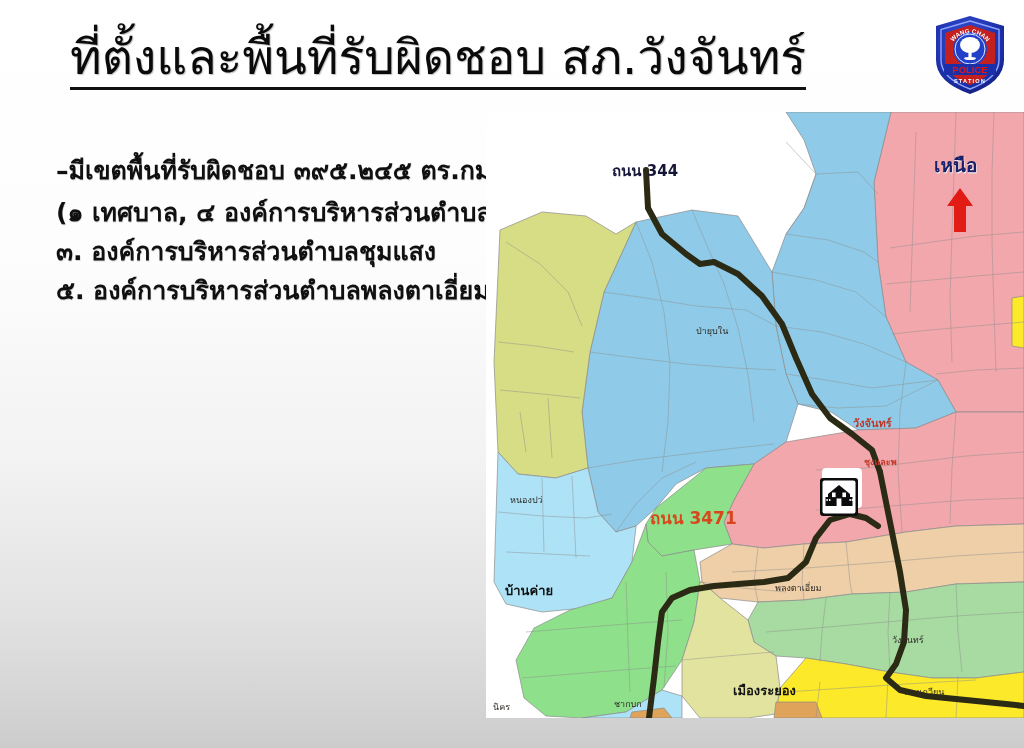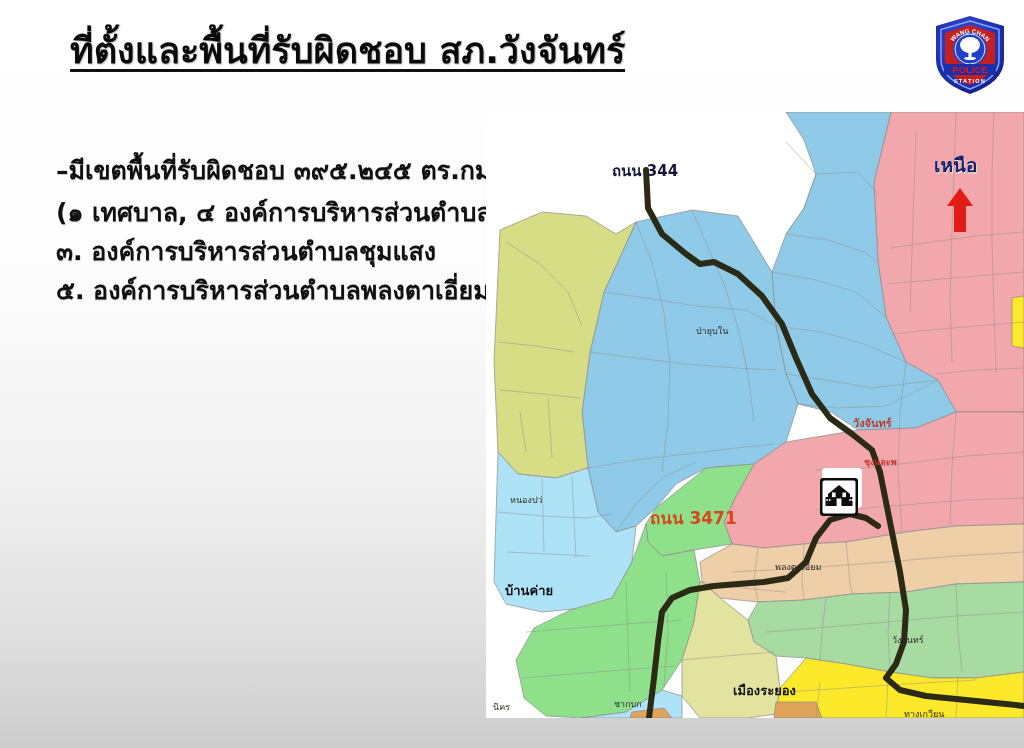--- a/index.html
+++ b/index.html
@@ -18,25 +18,26 @@
     height: 748px;
     background: linear-gradient(to bottom, #ffffff 0%, #fdfdfd 35%, #f2f2f2 62%, #e2e2e2 82%, #d3d3d3 95%, #cccccc 100%);
     overflow: hidden;
   }
 
   
   #title {
     position: absolute;
     left: 70px;
     top: 33px;
-    font-size: 36px;
-    font-weight: bold;
+    font-size: 48px;
+    font-weight: normal;
     color: #0a0a0a;
     letter-spacing: 0px;
     line-height: 1.0;
+    padding-bottom: 6px;
     border-bottom: 3px solid #111;
     white-space: nowrap;
     text-shadow: 1px 1px 1px rgba(120,120,120,0.45);
   }
 
   
   #badge {
     position: absolute;
     left: 930px;
     top: 14px;
@@ -273,26 +274,26 @@
     </svg>
 
     <div class="mlabel road344" style="left:126px; top:47px;">ถนน 344</div>
     <div class="mlabel roadred" style="left:164px; top:392px;">ถนน 3471</div>
 
     <div class="mlabel dark" style="left:210px; top:212px;">ป่ายุบใน</div>
     <div class="mlabel red" style="left:367px; top:302px; font-size:11px;">วังจันทร์</div>
     <div class="mlabel red" style="left:378px; top:343px;">ชุงและพ</div>
     <div class="mlabel dark" style="left:24px;  top:381px;">หนองปว่</div>
     <div class="mlabel big" style="left:19px;  top:468px;">บ้านค่าย</div>
-    <div class="mlabel dark" style="left:289px; top:448px;">พลงตาเอี่ยม</div>
+    <div class="mlabel dark" style="left:289px; top:469px;">พลงตาเอี่ยม</div>
     <div class="mlabel dark" style="left:406px; top:521px;">วังจันทร์</div>
     <div class="mlabel big" style="left:247px; top:568px;">เมืองระยอง</div>
     <div class="mlabel dark" style="left:128px; top:585px;">ชากบก</div>
     <div class="mlabel dark" style="left:7px;   top:588px;">นิคร</div>
-    <div class="mlabel dark" style="left:418px; top:595px;">ทางเกวียน</div>
+    <div class="mlabel dark" style="left:418px; top:573px;">ทางเกวียน</div>
   </div>
 
   <div id="station-marker">
     <svg width="38" height="38" viewBox="0 0 38 38">
       <rect x="0" y="0" width="38" height="38" rx="3" fill="#0c0c0c"></rect>
       <rect x="2.5" y="2.5" width="33" height="33" rx="2" fill="#ffffff"></rect>
 
       <g fill="#0c0c0c">
         <path d="M8,16 L19,7 L30,16 L30,28 L8,28 Z"></path>
         <rect x="5.5" y="19" width="4" height="9"></rect>

